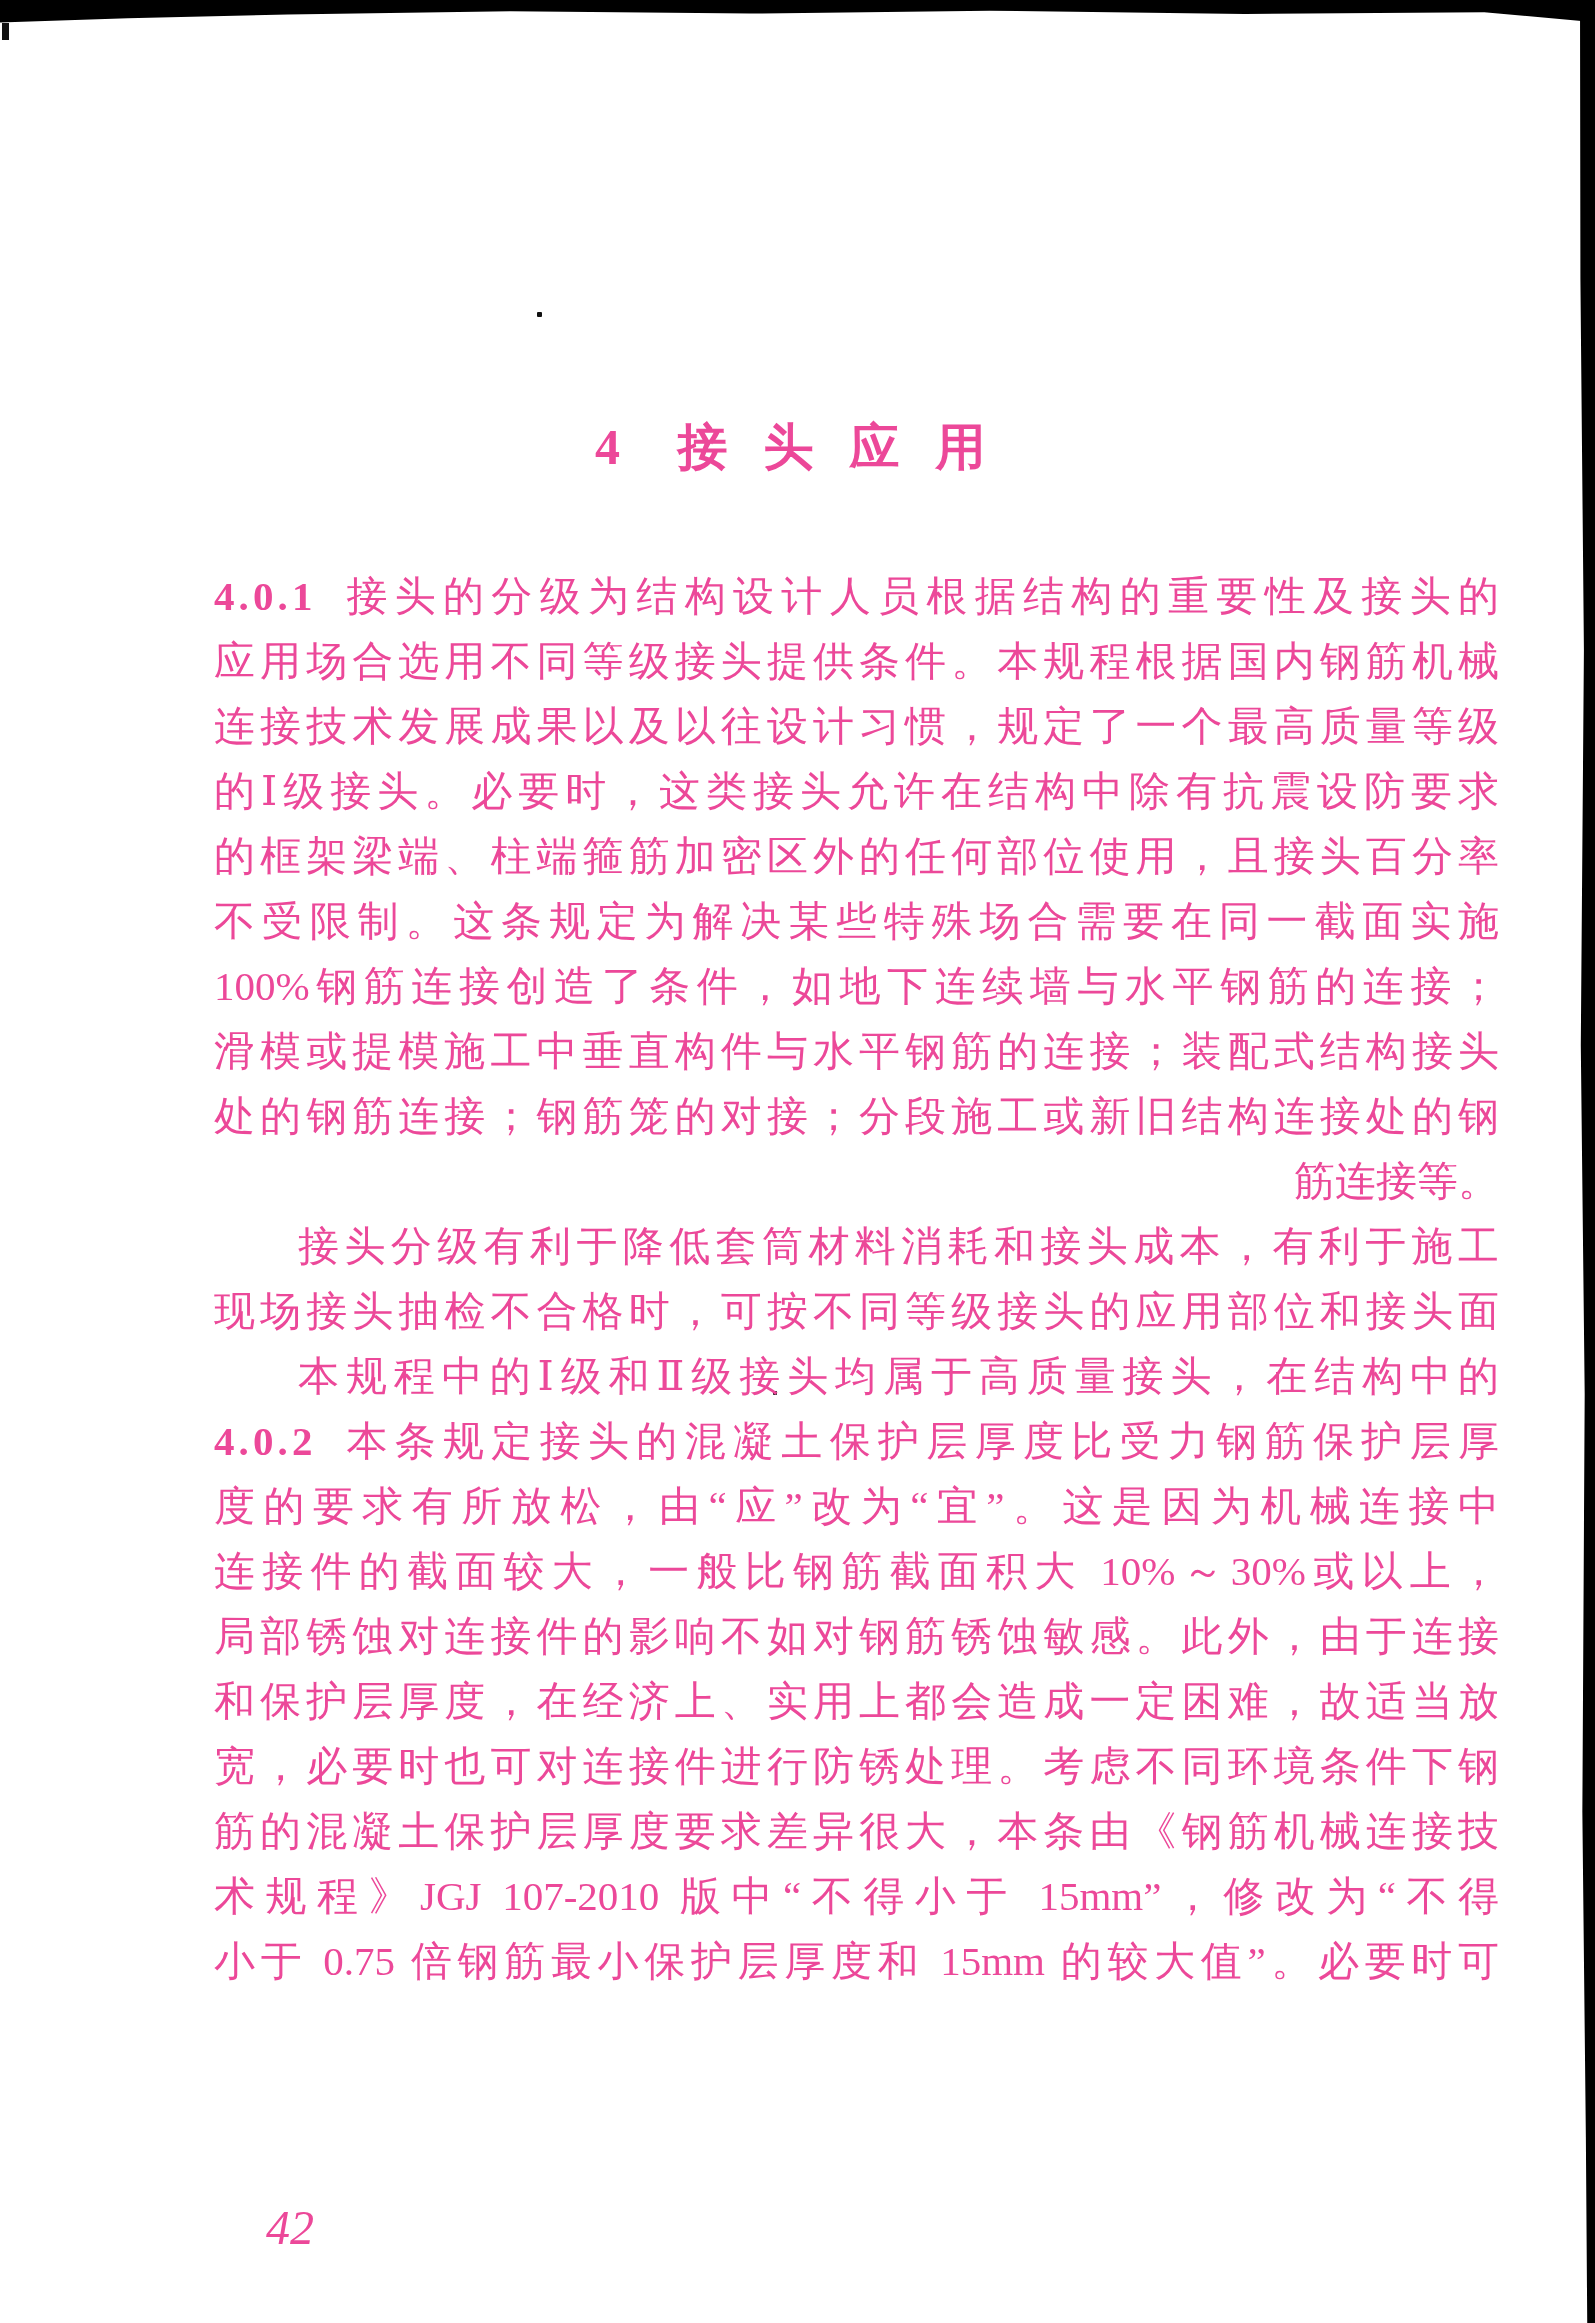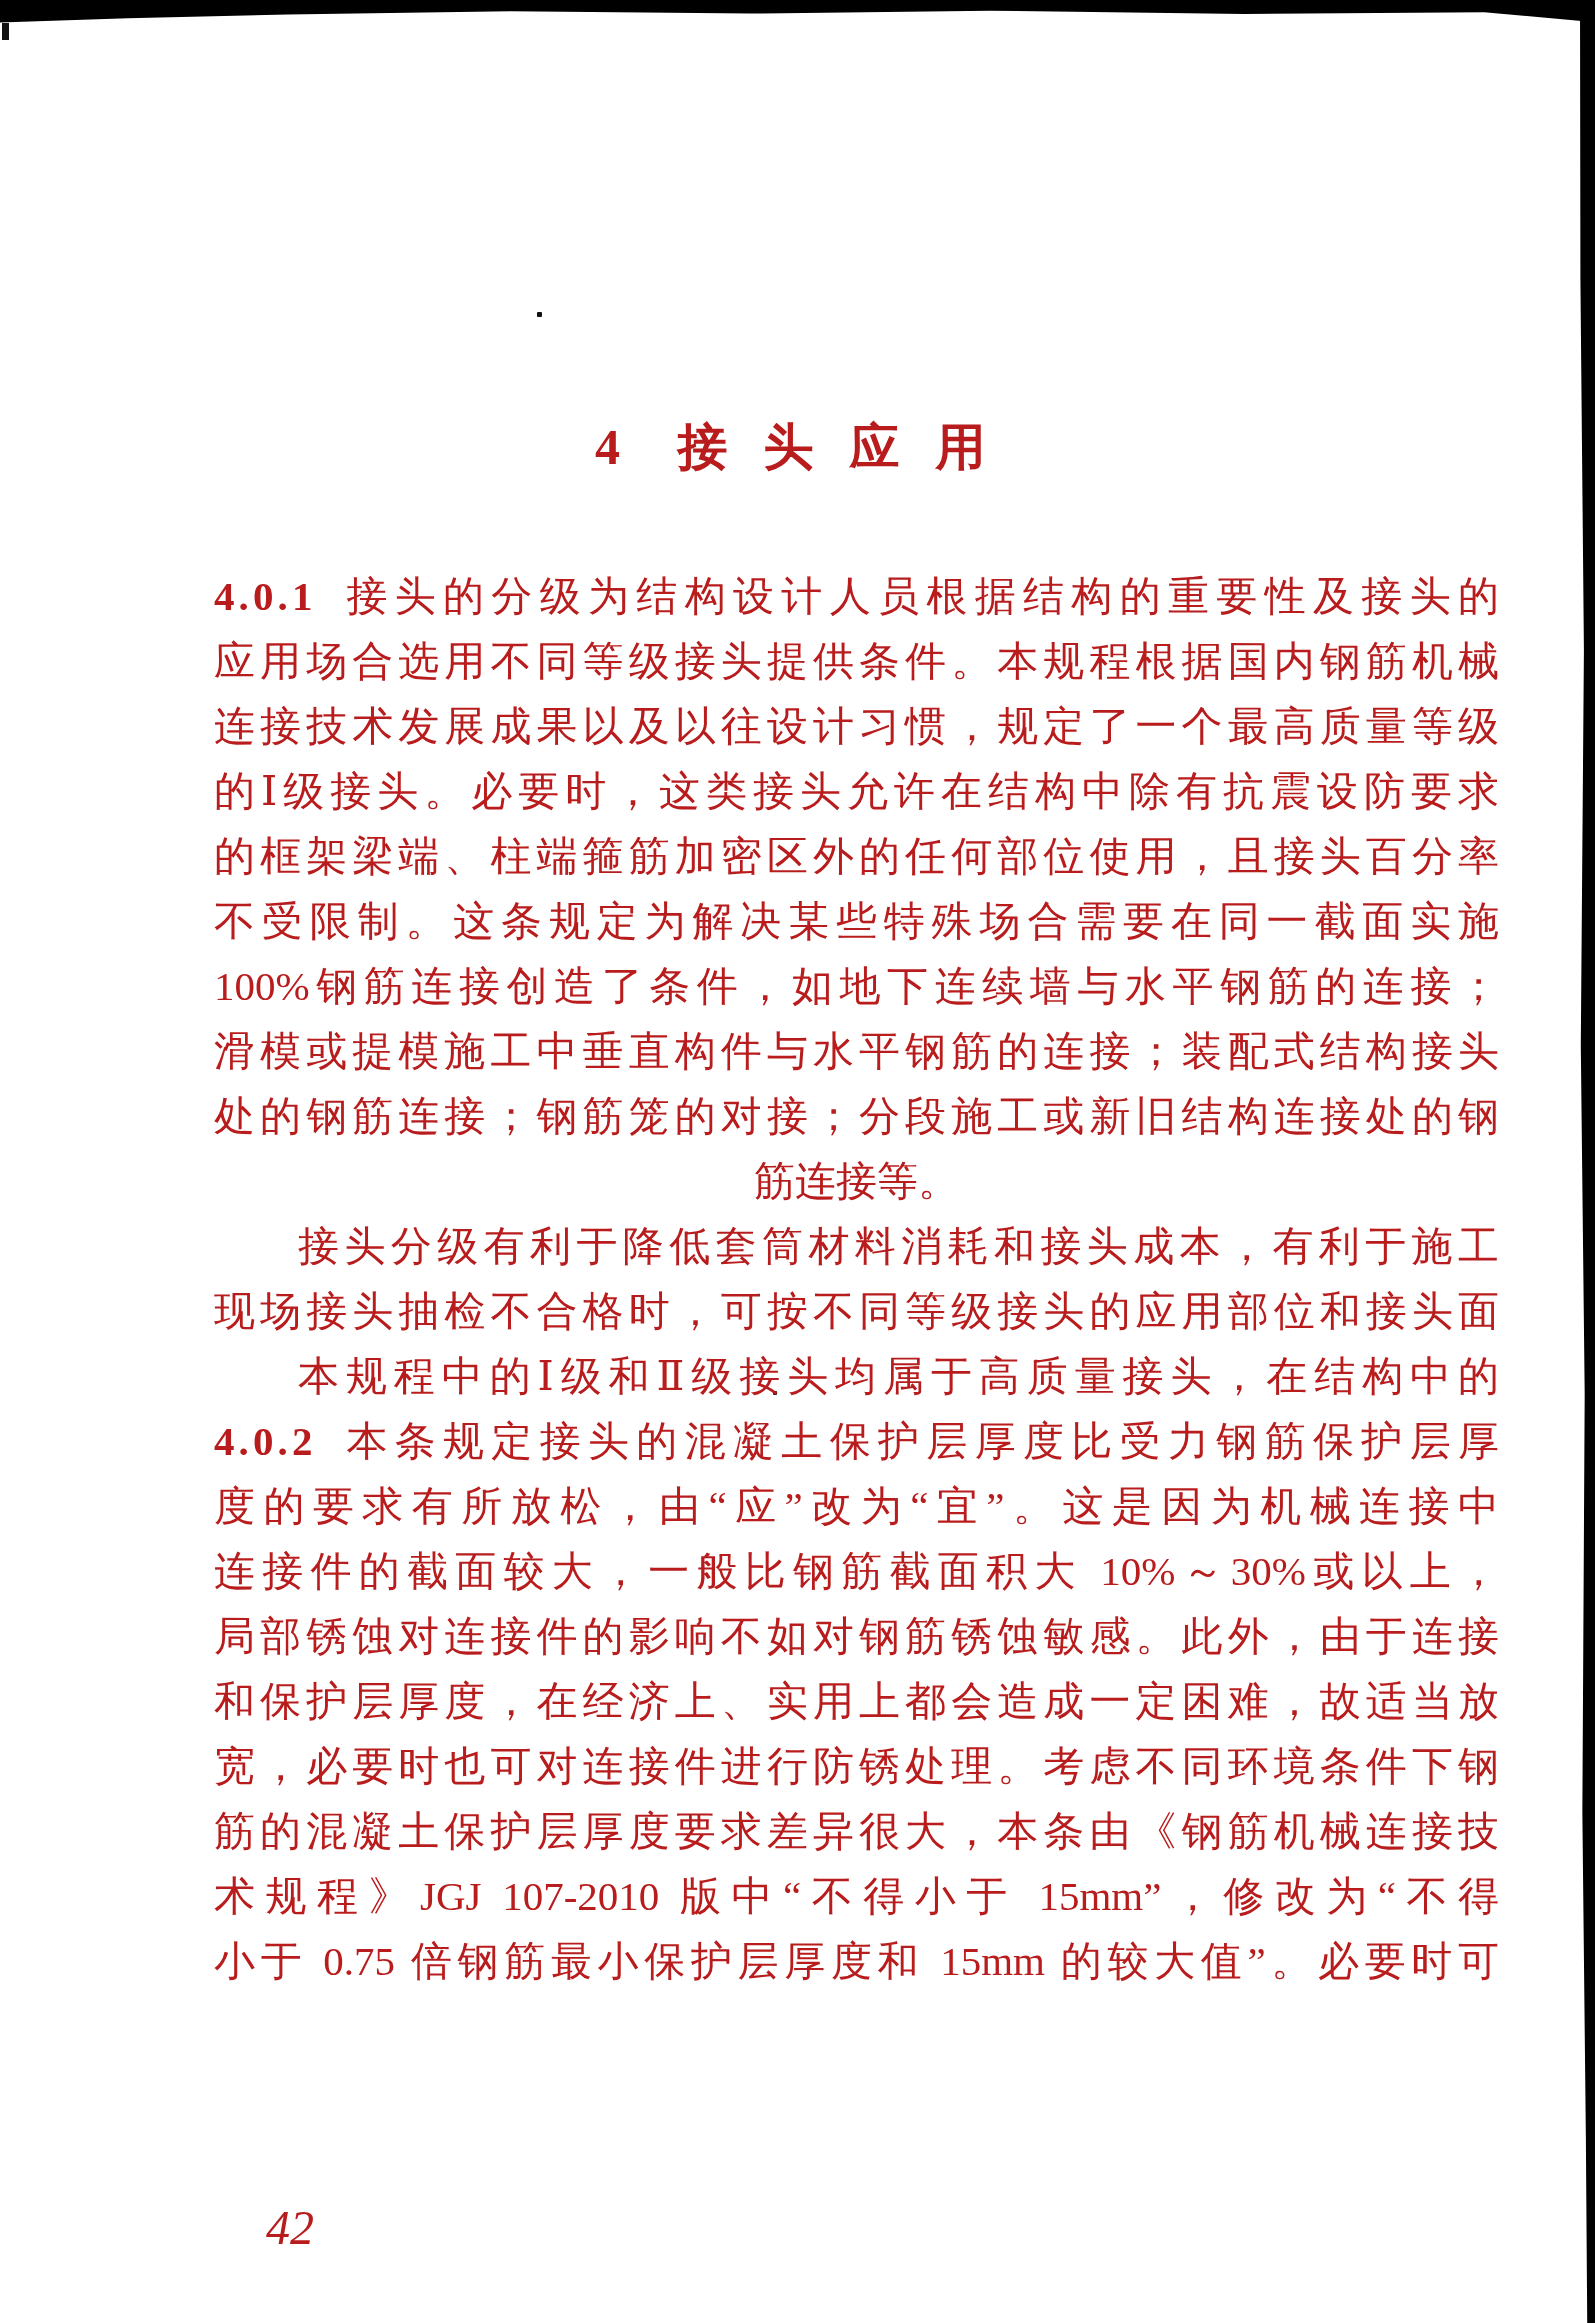--- a/index.html
+++ b/index.html
@@ -7,21 +7,21 @@
     padding: 0;
     background: #e8e8e8;
   }
   .page {
     position: relative;
     width: 1596px;
     height: 2323px;
     background: #ffffff;
     overflow: hidden;
     font-family: "Liberation Serif", "DejaVu Serif", serif;
-    color: #b91c1c;
+    color: #ec4899;
   }
   
   .artifact-top {
     position: absolute;
     top: 0; left: 0;
     width: 1596px; height: 23.4px;
     background: #000;
     clip-path: polygon(0 0, 100% 0, 100% 95%, 93% 52%, 78% 60%, 62% 46%, 47% 58%, 32% 48%, 18% 62%, 8% 78%, 0 96%);
   }
   .artifact-right {
@@ -56,21 +56,21 @@
     left: 185px;
     top: 564px;
     width: 1285px;
     font-size: 41px;
     line-height: 65px;
     margin-left: 29px;
   }
   .line {
     height: 65px;
     overflow: hidden;
-    text-align: center;
+    text-align: right;
   }
   .line.fill {
     text-align: justify;
     text-align-last: justify;
   }
   .line.indent { padding-left: 84px; }
   .clause-num {
     font-weight: bold;
     letter-spacing: 0.10em;
     margin-right: 0.55em;

